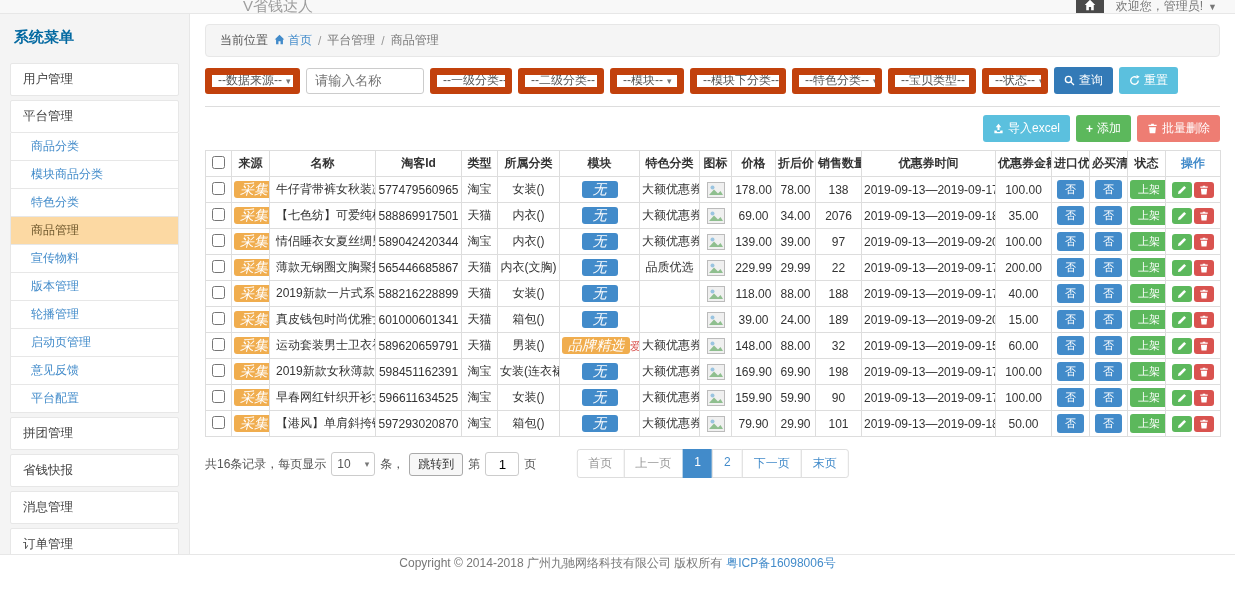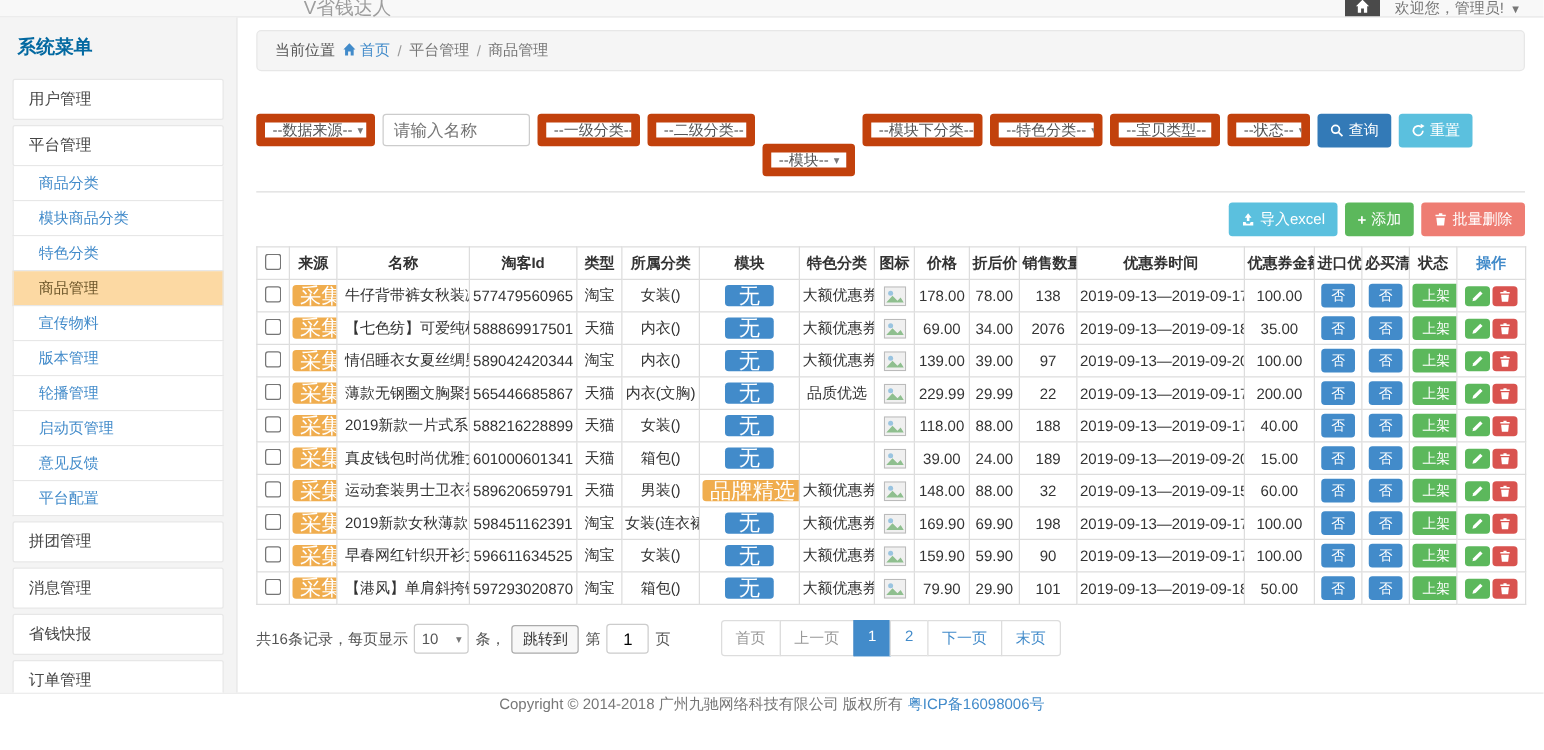--- a/index.html
+++ b/index.html
@@ -35,21 +35,21 @@
   .filter-bar { display:flex; align-items:center; gap:6px; margin-top:10px; flex-wrap:nowrap; }
   .filter-select { border:7px solid #c2410c; border-radius:3px; height:26px; background:#fff; color:#555;
                    display:flex; align-items:center; justify-content:space-between; padding:0 6px; cursor:pointer;
                    white-space:nowrap; overflow:hidden; }
   .sel-caret { font-size:9px; color:#777; margin-left:4px; }
   .filter-input { border:1px solid #ccc; border-radius:3px; height:26px; padding:0 8px; color:#555; }
   [data-name="data-source-select"]{ width:95px; }
   [data-name="name-input"]{ width:118px; }
   [data-name="level1-category-select"]{ width:82px; }
   [data-name="level2-category-select"]{ width:86px; }
-  [data-name="module-select"]{ width:74px;margin-top:48px; }
+  [data-name="module-select"]{ width:74px; }
   [data-name="module-sub-category-select"]{ width:96px; }
   [data-name="feature-category-select"]{ width:90px; }
   [data-name="item-type-select"]{ width:88px; }
   [data-name="status-select"]{ width:66px; }
 
   .btn { display:inline-flex; align-items:center; gap:4px; border:none; border-radius:3px; color:#fff; font-size:12px;
          padding:5px 10px; cursor:pointer; font-family:inherit; }
   .btn-primary { background:#337ab7; }
   .btn-info { background:#5bc0de; }
   .btn-success { background:#5cb85c; }
@@ -81,21 +81,21 @@
   th:nth-child(10), td:nth-child(10){ width:44px; }
   th:nth-child(11), td:nth-child(11){ width:40px; }
   th:nth-child(12), td:nth-child(12){ width:46px; }
   th:nth-child(13), td:nth-child(13){ width:134px; }
   th:nth-child(14), td:nth-child(14){ width:56px; }
   th:nth-child(15), td:nth-child(15){ width:38px; }
   th:nth-child(16), td:nth-child(16){ width:38px; }
   th:nth-child(17), td:nth-child(17){ width:38px; }
   th:nth-child(18), td:nth-child(18){ width:55px; }
 
-  .badge { display:inline-block; padding:1px 6px; border-radius:3px; color:#fff; font-size:17px; line-height:15px; }
+  .badge { display:inline-block; padding:1px 6px; border-radius:3px; color:#fff; font-size:14px; line-height:15px;font-style:italic; }
   .badge-orange { background:#f0ad4e; }
   .badge-blue { background:#428bca; padding:1px 11px; }
   .module-extra { color:#d9534f; font-size:11px; }
   .img-ph svg { vertical-align:middle; }
   .ops .btn { margin:0 1px; }
 
   
   .table-footer { position:relative; margin-top:12px; height:30px; }
   .summary { display:flex; align-items:center; gap:5px; color:#555; position:absolute; left:0; top:3px; }
   .page-size-select { border:1px solid #ccc; border-radius:3px; height:24px; width:44px; background:#fff;
@@ -144,22 +144,22 @@
         <div class="menu-item sub" data-name="sidebar-item-模块商品分类">模块商品分类</div>
         <div class="menu-item sub" data-name="sidebar-item-特色分类">特色分类</div>
         <div class="menu-item sub active" data-name="sidebar-item-商品管理">商品管理</div>
         <div class="menu-item sub" data-name="sidebar-item-宣传物料">宣传物料</div>
         <div class="menu-item sub" data-name="sidebar-item-版本管理">版本管理</div>
         <div class="menu-item sub" data-name="sidebar-item-轮播管理">轮播管理</div>
         <div class="menu-item sub" data-name="sidebar-item-启动页管理">启动页管理</div>
         <div class="menu-item sub" data-name="sidebar-item-意见反馈">意见反馈</div>
         <div class="menu-item sub" data-name="sidebar-item-平台配置">平台配置</div>
         <div class="menu-item top" data-name="sidebar-item-拼团管理">拼团管理</div>
+        <div class="menu-item top" data-name="sidebar-item-省钱快报">省钱快报</div>
         <div class="menu-item top" data-name="sidebar-item-消息管理">消息管理</div>
-        <div class="menu-item top" data-name="sidebar-item-省钱快报">省钱快报</div>
         <div class="menu-item top" data-name="sidebar-item-订单管理">订单管理</div>
       </div>
   </aside>
 
   <main class="main" data-name="main-content">
     <div class="breadcrumb" data-name="breadcrumb">
       <span data-name="breadcrumb-prefix">当前位置</span>
       <span data-name="breadcrumb-items" style="display:flex;align-items:center;gap:6px;">
           <span class="crumb-link" data-name="breadcrumb-link-首页"><span data-name="home-icon"><svg width="11" height="11" viewBox="0 0 16 16" fill="currentColor">
                 <path d="M8 1 L15 8 H13 V15 H9.5 V10.5 H6.5 V15 H3 V8 H1 Z"></path>

